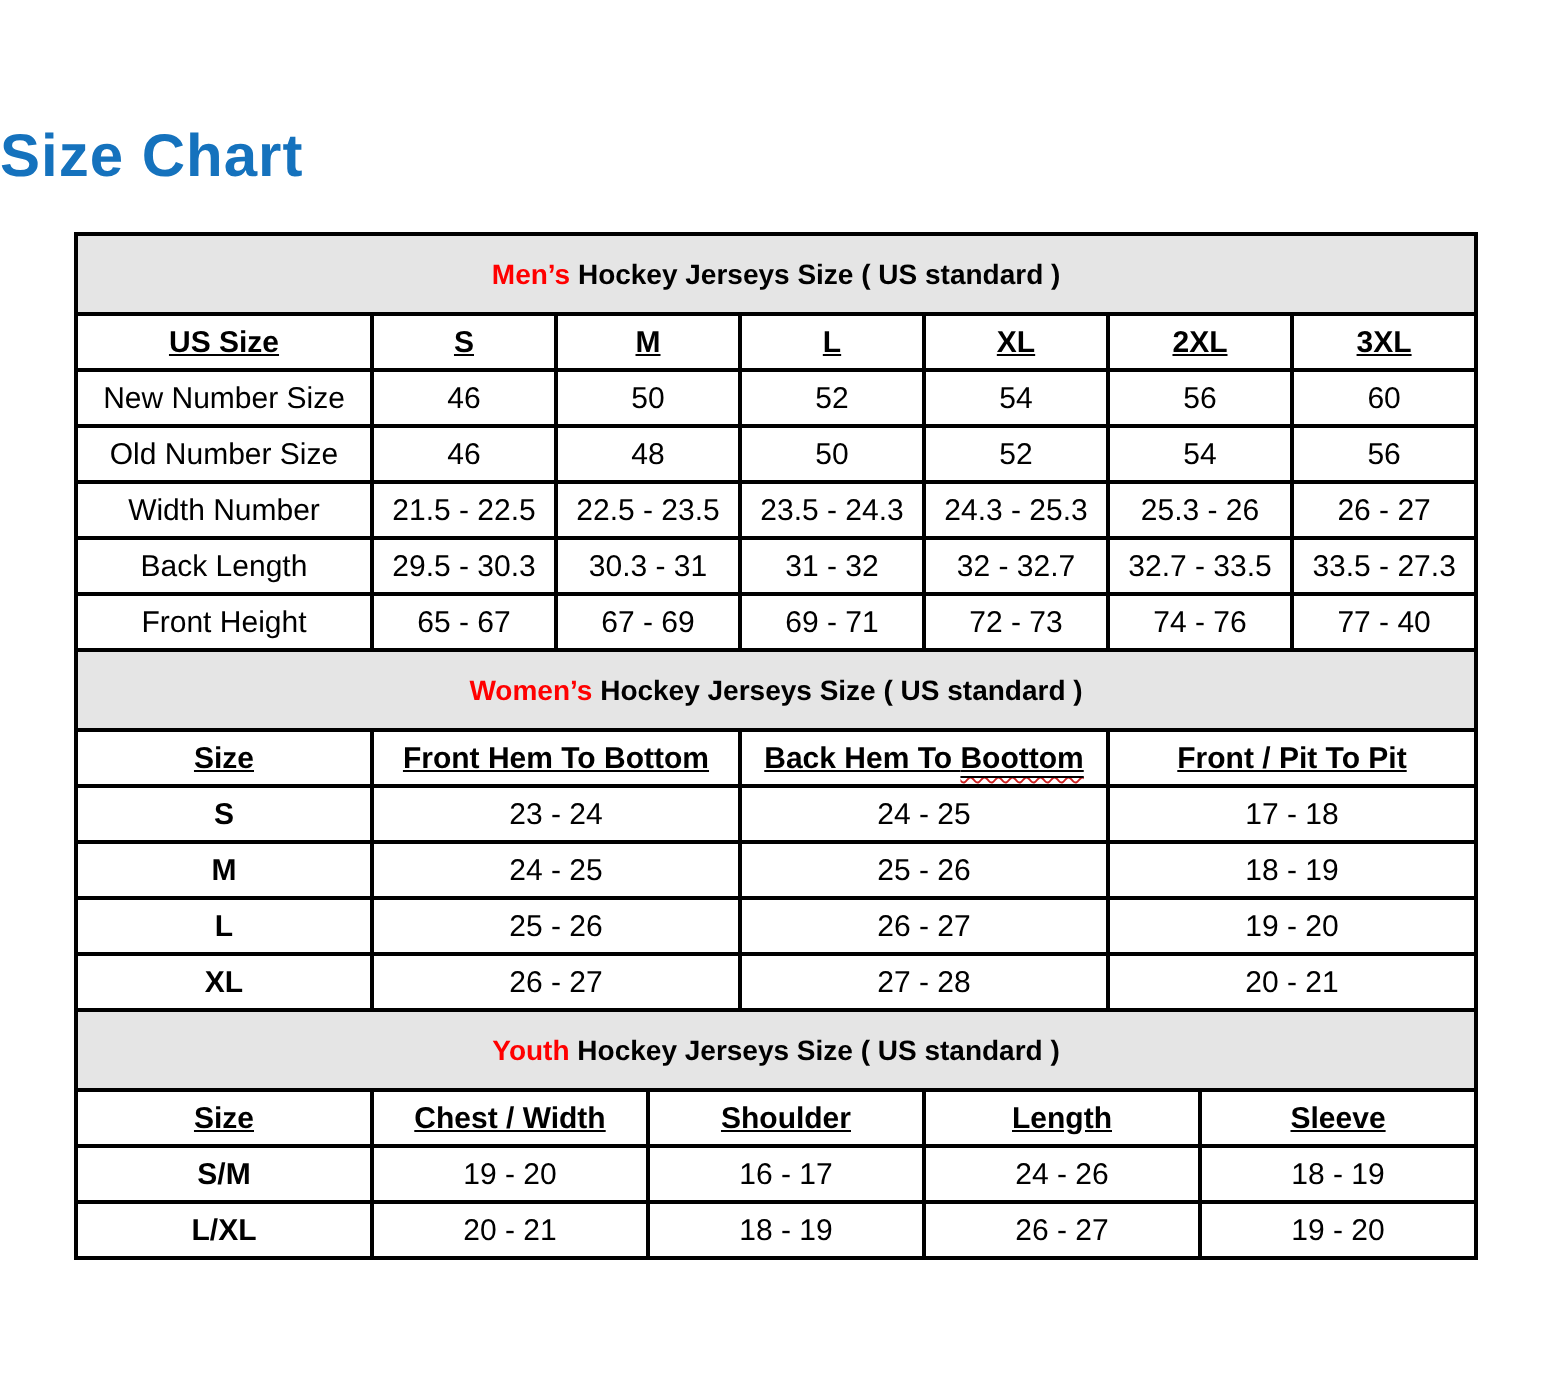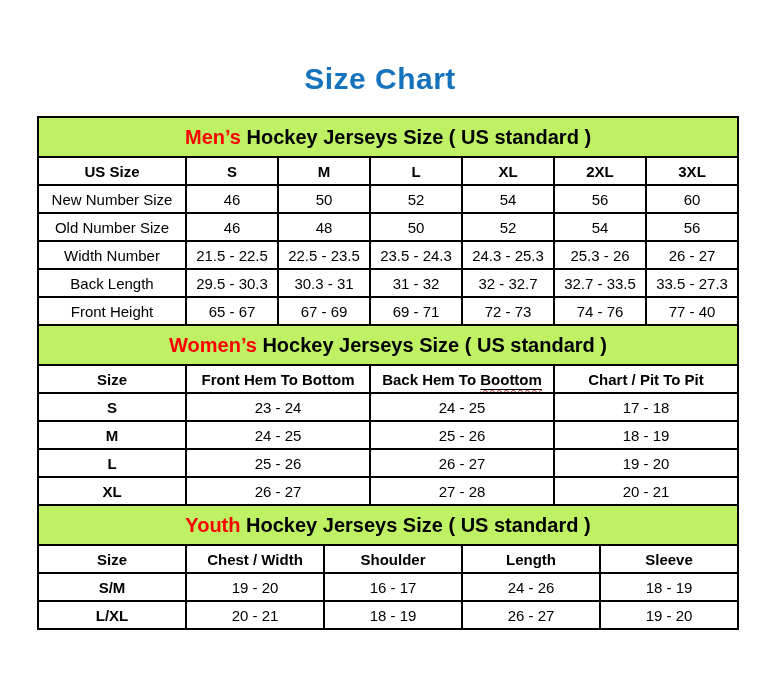--- a/index.html
+++ b/index.html
@@ -10,21 +10,20 @@
   body {
     width: 776px;
     height: 692px;
     font-family: "Liberation Sans", sans-serif;
     color: #000000;
     overflow: hidden;
   }
   .page-title {
     margin: 0;
     padding: 62px 16px 20px 0;
-    text-align: center;
     font-size: 30px;
     font-weight: bold;
     color: #1572BD;
     letter-spacing: 0.5px;
   }
   table.size-table {
     border-collapse: collapse;
     table-layout: fixed;
     margin-left: 37px;
     width: 702px;
@@ -38,30 +37,31 @@
     text-align: center;
     vertical-align: middle;
     padding: 1px 2px;
     font-size: 15px;
     font-weight: normal;
     height: 24px;
     overflow: hidden;
     white-space: nowrap;
   }
   tr.banner-row td {
-    background: #bef264;
+    background: #e5e5e5;
     height: 36px;
-    font-size: 20px;
+    font-size: 14px;
     font-weight: bold;
   }
   tr.banner-row .hl {
     color: #FF0000;
   }
   tr.header-row th {
     font-weight: bold;
+    text-decoration: underline;
   }
   td.row-label-bold {
     font-weight: bold;
   }
   
   .squiggle {
     text-decoration-line: underline;
     text-decoration-style: wavy;
     text-decoration-color: #cc1f1f;
     text-decoration-thickness: 1px;
@@ -158,21 +158,21 @@
       <col style="width:184px">
   </colgroup>
   <tbody>
       <tr class="banner-row">
     <td colspan="4"><span class="hl">Women’s</span><span> Hockey Jerseys Size ( US standard )</span></td>
   </tr>
   <tr class="header-row">
     <th>Size</th>
     <th>Front Hem To Bottom</th>
     <th><span>Back Hem To </span><span class="squiggle"><span class="solid-u">Boottom</span></span></th>
-    <th>Chart / Pit To Pit</th>
+    <th>Front / Pit To Pit</th>
   </tr>
   <tr>
     <td class="row-label-bold">S</td>
     <td>23 - 24</td>
     <td>24 - 25</td>
     <td>17 - 18</td>
   </tr>
   <tr>
     <td class="row-label-bold">M</td>
     <td>24 - 25</td>

